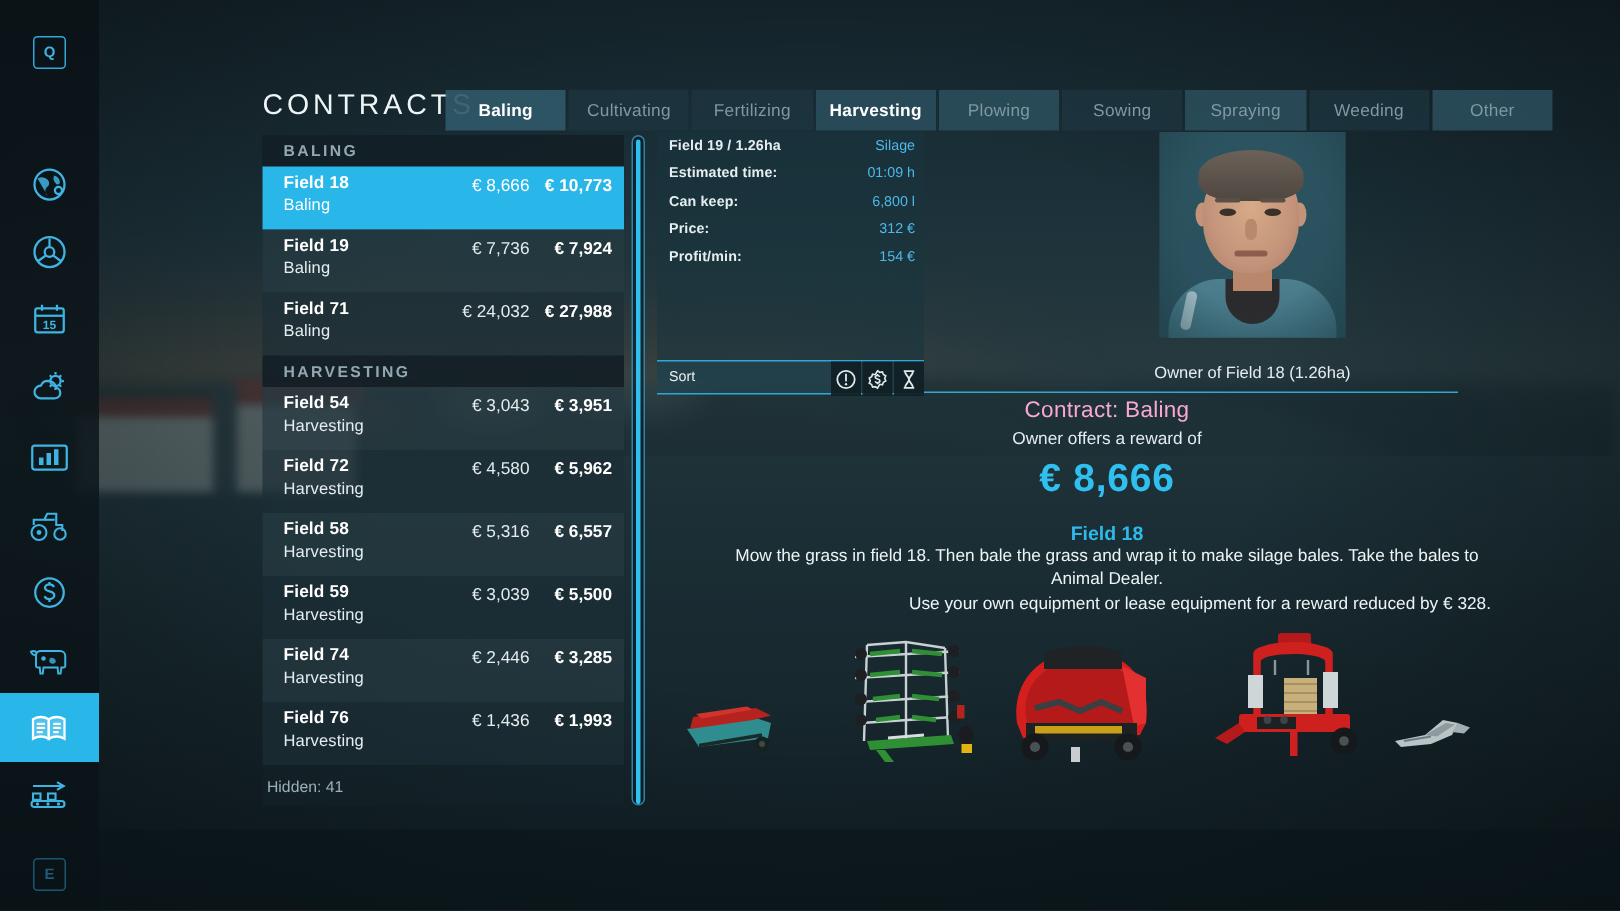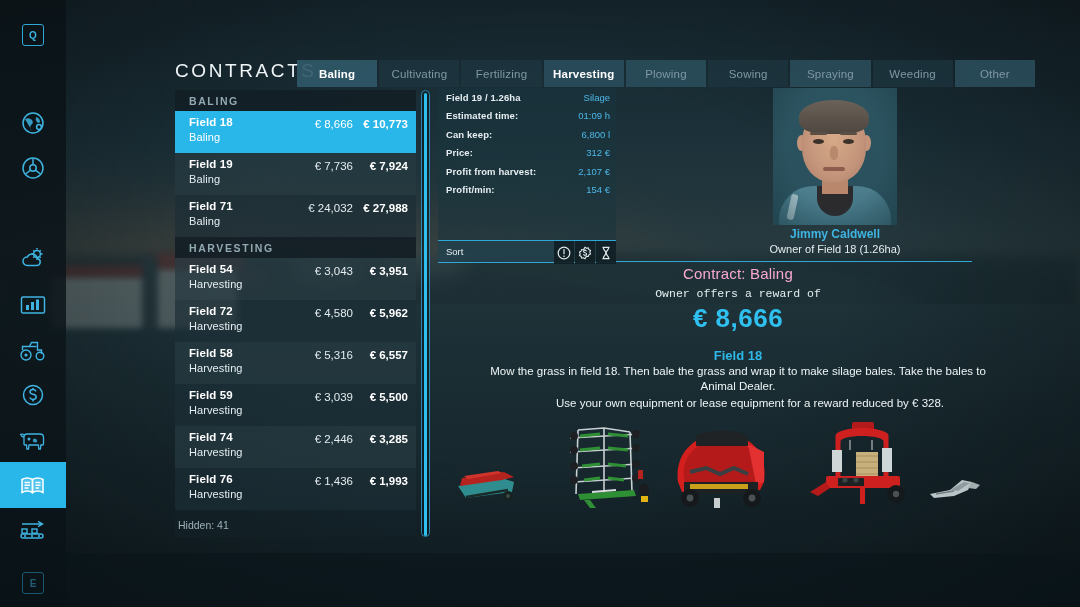--- a/index.html
+++ b/index.html
@@ -232,40 +232,40 @@
     color:#e6eef1; font-size:11px;
   }
 
   
   #ctitle {
     position:absolute; left:372px; top:265px; width:600px; text-align:center;
     color:#f9a8d4; font-size:15px; letter-spacing:.2px;
   }
   #csub {
     position:absolute; left:372px; top:287px; width:600px; text-align:center;
-    color:#e3edf0; font-size:11.5px;font-family:Liberation Mono, monospace;
+    color:#e3edf0; font-size:11.5px;
   }
   #creward {
     position:absolute; left:372px; top:303px; width:600px; text-align:center;
     color:#2fc0f0; font-size:26px; font-weight:bold; letter-spacing:.5px;
   }
   #cfor {
     position:absolute; left:372px; top:332px; width:600px; text-align:center;
     color:#e3edf0; font-size:11.5px;
   }
   #cfield {
     position:absolute; left:372px; top:348px; width:600px; text-align:center;
     color:#2fb8ea; font-size:13px; font-weight:bold;
   }
   #cdesc {
     position:absolute; left:416px; top:364px; width:512px; text-align:center;
     color:#edf4f6; font-size:11.5px; line-height:14.5px;
   }
   #clease {
-    position:absolute; left:428px; top:397px; width:512px; text-align:center;
+    position:absolute; left:416px; top:397px; width:512px; text-align:right;
     color:#edf4f6; font-size:11.5px;
   }
 
   
   #equip {
     position:absolute; left:372px; top:416px; width:534px; height:104px;
   }
   .eq { position:absolute; bottom:4px; }
 
   
@@ -317,20 +317,30 @@
   <div class="side-btn" style="top:145px;">
     <span>
       <svg width="26" height="26" viewBox="0 0 26 26" fill="none" stroke="#3fb4e2" stroke-width="1.5">
         <circle cx="13" cy="13" r="10"></circle>
         <circle cx="13" cy="13" r="3.2"></circle>
         <path d="M13 9.8V4 M10.6 15.2 L5.5 19 M15.4 15.2 L20.5 19"></path>
       </svg>
     </span>
   </div>
 
+  <div class="side-btn" style="top:190px;">
+    <span>
+      <svg width="26" height="26" viewBox="0 0 26 26" fill="none" stroke="#3fb4e2" stroke-width="1.5">
+        <rect x="3.5" y="5.5" width="19" height="16" rx="1.5"></rect>
+        <path d="M3.5 10.5h19"></path>
+        <path d="M8 3.2v4 M18 3.2v4"></path>
+        <text x="13" y="19" font-size="8" font-weight="bold" fill="#3fb4e2" stroke="none" text-anchor="middle" font-family="Liberation Sans, sans-serif">15</text>
+      </svg>
+    </span>
+  </div>
 
   <div class="side-btn" style="top:235px;">
     <span>
       <svg width="28" height="26" viewBox="0 0 28 26" fill="none" stroke="#3fb4e2" stroke-width="1.5">
         <circle cx="18" cy="9" r="3.4"></circle>
         <path d="M18 3v1.6 M18 13.4V15 M12.4 9h1.6 M22 9h1.6 M14.2 5.2l1.1 1.1 M20.7 11.7l1.1 1.1 M14.2 12.8l1.1-1.1 M20.7 6.3l1.1-1.1"></path>
         <path d="M8.2 20.5a4.2 4.2 0 010-8.4 5.4 5.4 0 0110.2 1.3 3.6 3.6 0 01-.6 7.1z"></path>
       </svg>
     </span>
   </div>
@@ -522,24 +532,20 @@
         <span class="k">Estimated time:</span>
         <span class="v">01:09 h</span>
       </div>
       <div class="drow">
         <span class="k">Can keep:</span>
         <span class="v">6,800 l</span>
       </div>
       <div class="drow">
         <span class="k">Price:</span>
         <span class="v">312 €</span>
-      </div>
-      <div class="drow">
-        <span class="k">Profit from harvest:</span>
-        <span class="v">2,107 €</span>
       </div>
       <div class="drow">
         <span class="k">Profit/min:</span>
         <span class="v">154 €</span>
       </div>
     </div>
 
   <div id="sortbar">
     <span class="lbl">Sort</span>
     <span class="icons">
@@ -580,21 +586,20 @@
     <div class="hair"></div>
     <div class="brow-l"></div>
       <div class="brow-r"></div>
     <div class="eye-l"></div>
       <div class="eye-r"></div>
     <div class="nose"></div>
     <div class="mouth"></div>
     <div class="fade"></div>
   </div>
 
-  <div id="pname">Jimmy Caldwell</div>
   <div id="prole">Owner of Field 18 (1.26ha)</div>
 
   <div id="ctitle">Contract: Baling</div>
   <div id="csub">Owner offers a reward of</div>
   <div id="creward">€ 8,666</div>
   <div id="cfield">Field 18</div>
   <div id="cdesc">Mow the grass in field 18. Then bale the grass and wrap it to make silage bales. Take the bales to Animal Dealer.</div>
   <div id="clease">Use your own equipment or lease equipment for a reward reduced by € 328.</div>
 
   <div id="equip">

